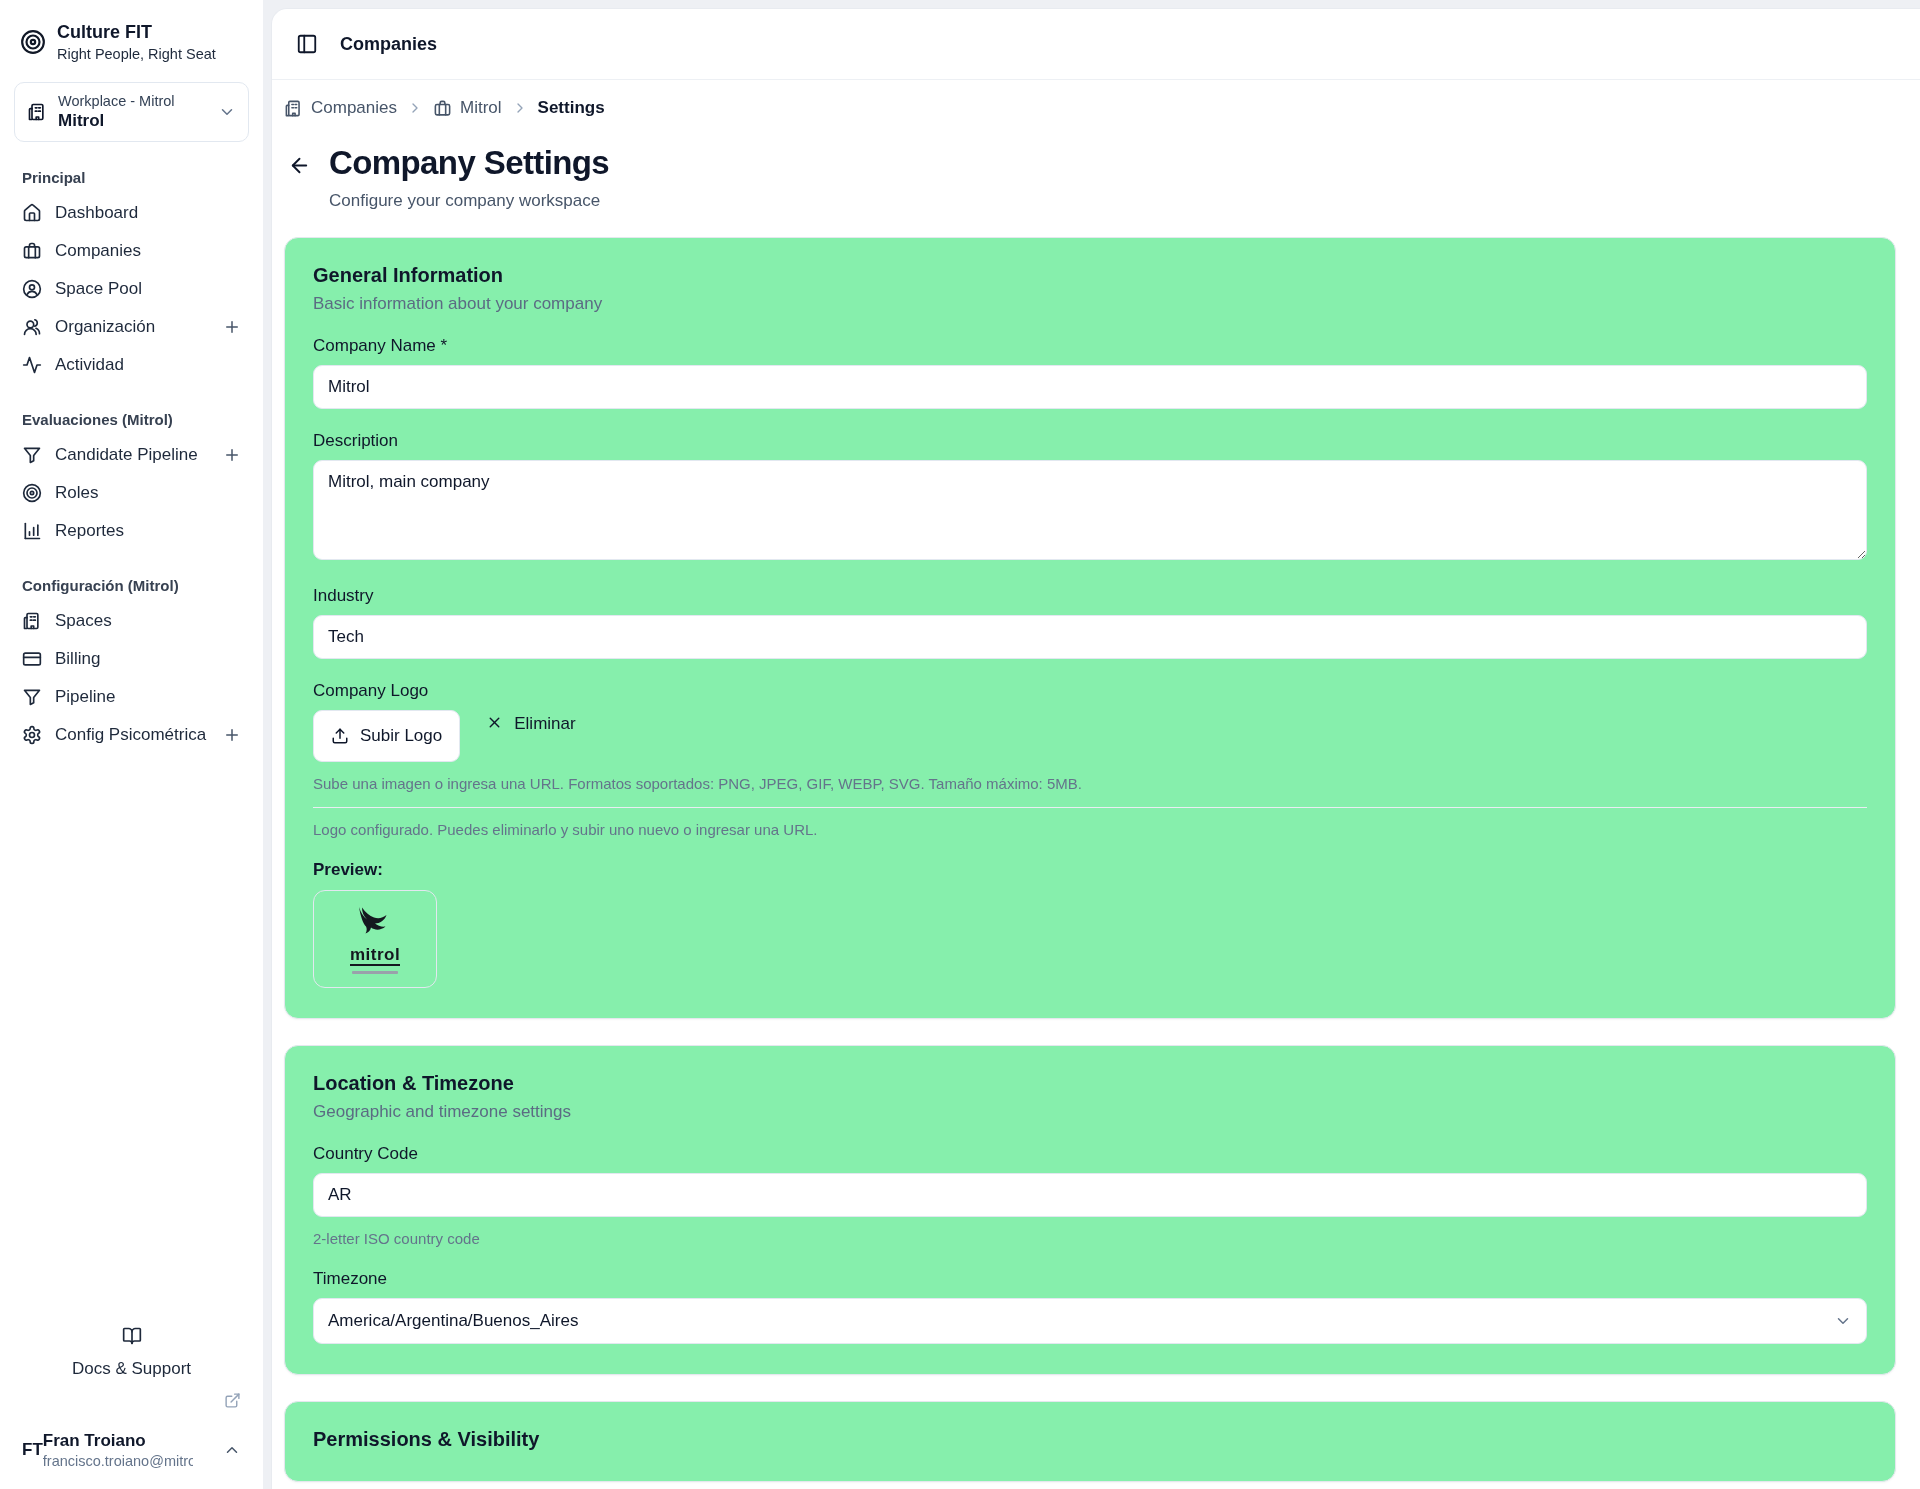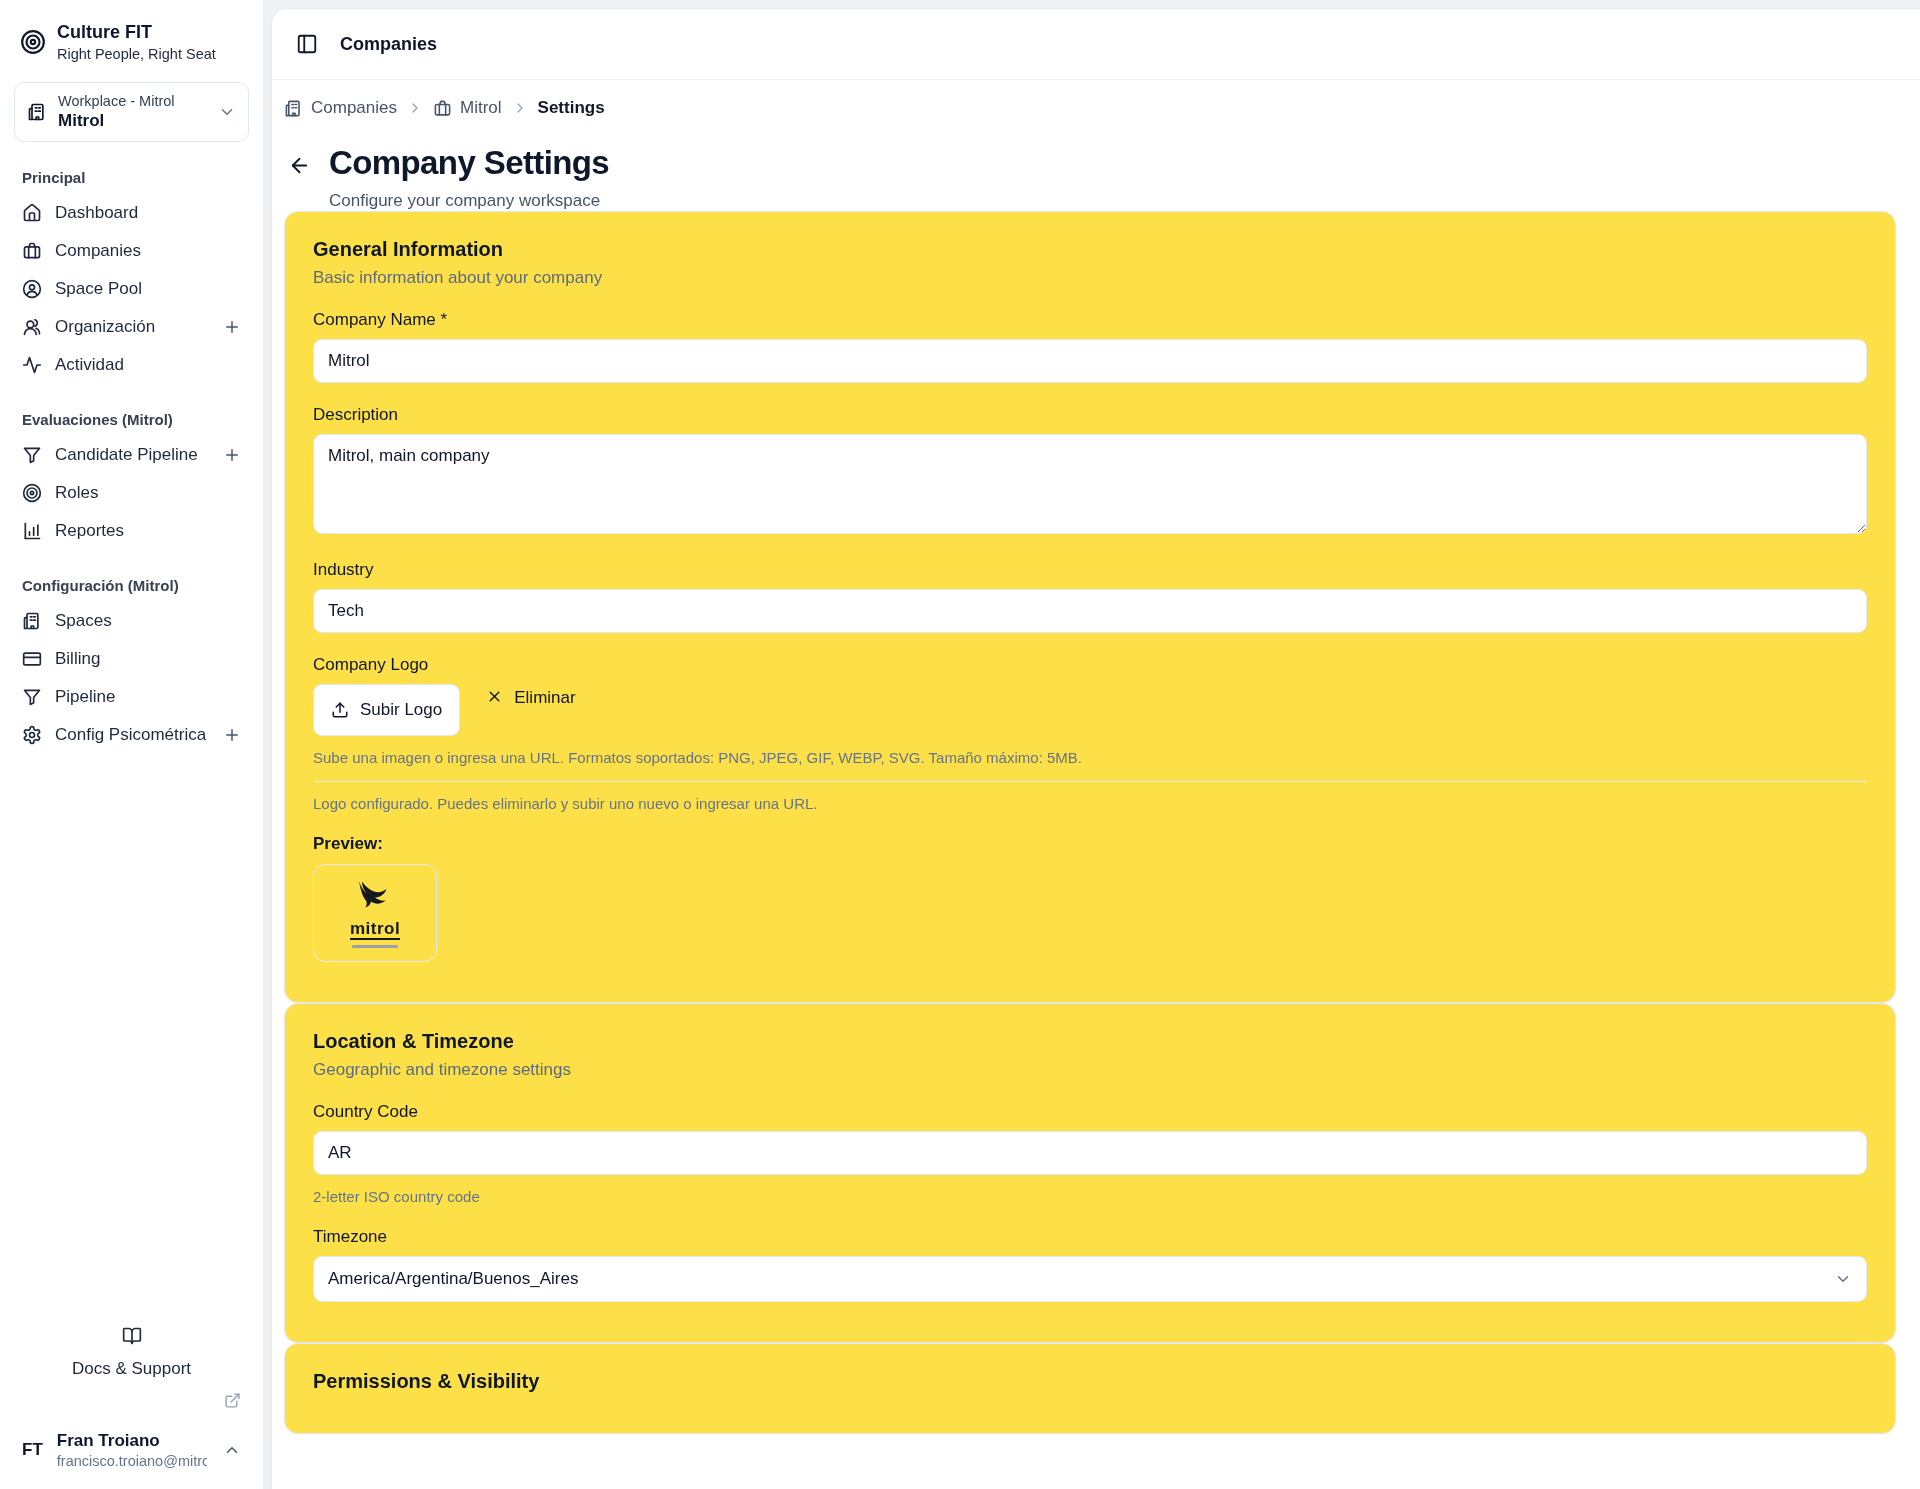--- a/index.html
+++ b/index.html
@@ -48,21 +48,21 @@
   .nav-item .plus { margin-left:auto; color:#475569; }
 
   .side-footer { margin-top:auto; }
   .docs-row {
     display:flex; align-items:center; gap:13px;
     padding:10px 8px; font-size:17px; color:#1e293b;
     border-radius:8px; cursor:pointer;flex-direction:column;
   }
   .docs-row .ext { margin-left:auto; color:#94a3b8; }
   .user-row {
-    display:flex; align-items:center; gap:14px;
+    display:flex; align-items:center; 
     padding:12px 8px 4px; cursor:pointer;
   }
   .user-initials { font-size:17px; font-weight:700; color:#0f172a; }
   .user-name { font-size:17px; font-weight:700; color:#0f172a; }
   .user-email { font-size:14.5px; color:#64748b; margin-top:2px; max-width:150px; white-space:nowrap; overflow:hidden; }
   .user-row .chev { margin-left:auto; color:#475569; }
 
   
   .main {
     flex:1; height:calc(100% - 8px);
@@ -90,23 +90,24 @@
   .crumb-sep { color:#94a3b8; }
   .crumb-current { font-weight:700; color:#0f172a; }
 
   .page-header { display:flex; gap:14px; margin-top:26px; }
   .back-btn { background:none; border:none; color:#0f172a; cursor:pointer; padding:6px 4px 0 4px; height:36px; }
   .page-title { font-size:33px; font-weight:800; letter-spacing:-0.6px; color:#0f172a; }
   .page-sub { font-size:17px; color:#475569; margin-top:9px; }
 
   .card {
     border:1px solid #e4e8ee; border-radius:14px;
-    background:#fde047;
+    background:#86efac;
     box-shadow:0 1px 2px rgba(16,24,40,.04);
-    padding:26px 28px 40px;
+    padding:26px 28px 30px;
+    margin-top:26px;
   }
   .card-title { font-size:20px; font-weight:700; color:#0f172a; }
   .card-sub { font-size:17px; color:#5b6b83; margin-top:7px; }
 
   .field-label { display:block; font-size:17px; font-weight:500; color:#0f172a; margin:22px 0 9px; }
   .text-input {
     width:100%; height:44px;
     border:1px solid #e2e8f0; border-radius:9px;
     padding:0 14px; font-size:17px; color:#0f172a;
     font-family:"Liberation Sans", sans-serif;

